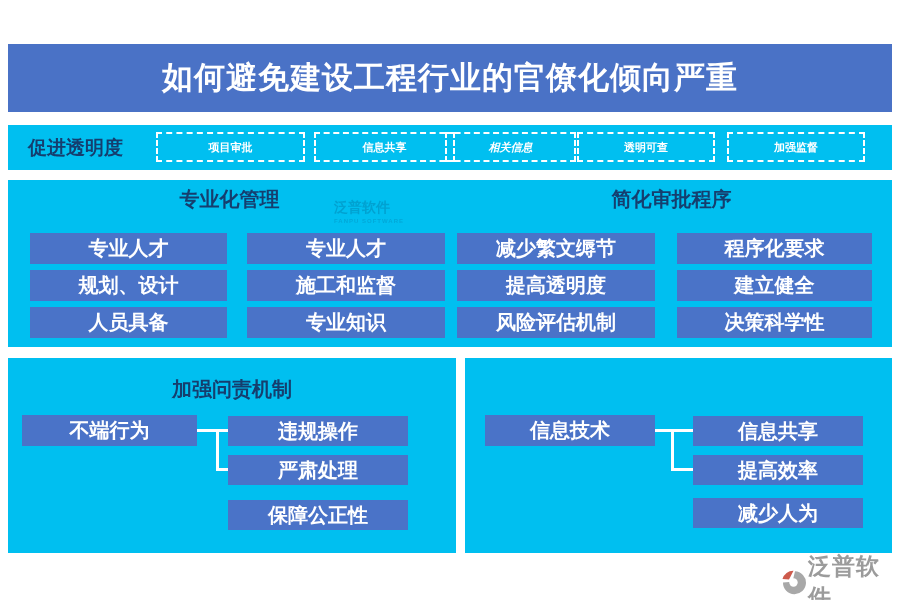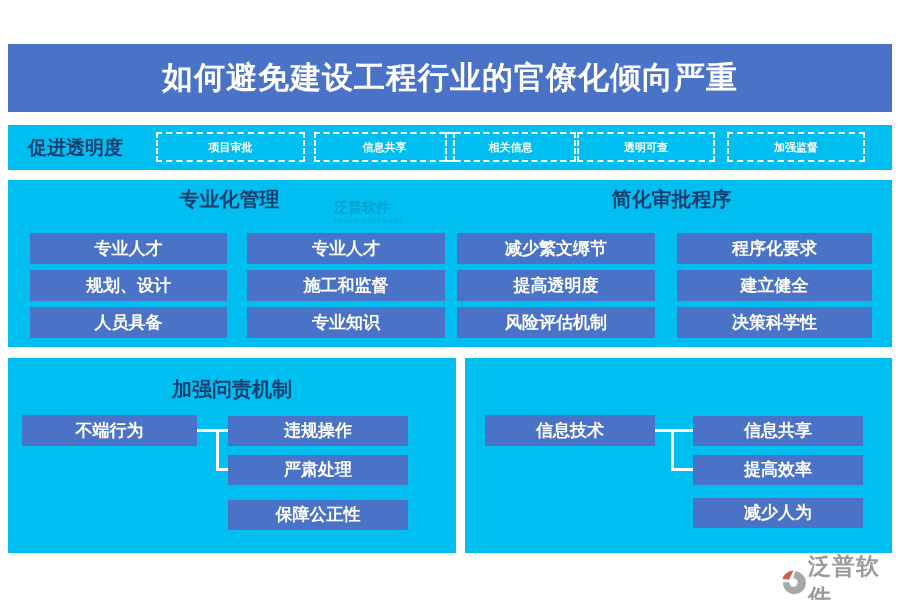--- a/index.html
+++ b/index.html
@@ -19,41 +19,41 @@
     position:absolute;left:20px;top:0;height:45px;line-height:45px;
     color:#153e6e;font-size:19px;font-weight:bold;
   }
   .dashed-btn{
     position:absolute;top:7px;height:30px;box-sizing:border-box;
     border:2px dashed #ffffff;color:#ffffff;font-size:11px;font-weight:bold;
     text-align:center;line-height:26px;
   }
   .db0{left:148px;width:149px;}
   .db1{left:306px;width:141px;}
-  .db2{left:437px;width:131px;}
+  .db2{left:437px;width:131px;font-style:italic;}
   .db3{left:569px;width:138px;}
   .db4{left:719px;width:138px;}
   
   .panel{position:absolute;background:#00bff0;}
   .mid-panel{left:8px;top:180px;width:884px;height:167px;}
   .pl{left:8px;top:358px;width:448px;height:195px;}
   .pr{left:465px;top:358px;width:427px;height:195px;}
   .sec-header{
     position:absolute;top:6px;color:#153e6e;font-size:20px;font-weight:bold;text-align:center;
   }
   .h-left{left:0;width:443px;}
   .h-right{left:443px;width:441px;}
   .p-header{
     position:absolute;top:18px;left:0;width:100%;text-align:center;
     color:#153e6e;font-size:20px;font-weight:bold;
   }
   
   .node{
     position:absolute;height:31px;background:#4a73c8;color:#ffffff;
-    font-size:17px;font-weight:bold;text-align:center;line-height:31px;
+    font-size:20px;font-weight:bold;text-align:center;line-height:31px;
   }
   .c0{left:22px;width:197px;}  .c1{left:239px;width:198px;}
   .c2{left:449px;width:198px;} .c3{left:669px;width:195px;}
   .r0{top:53px;} .r1{top:90px;} .r2{top:127px;}
   
   .watermark{
     position:absolute;left:326px;top:20px;color:rgba(0,85,130,0.28);
     font-weight:bold;font-size:14px;line-height:14px;
   }
   .watermark .wm-sub{display:block;font-size:6px;letter-spacing:1px;color:rgba(0,85,130,0.22);}

